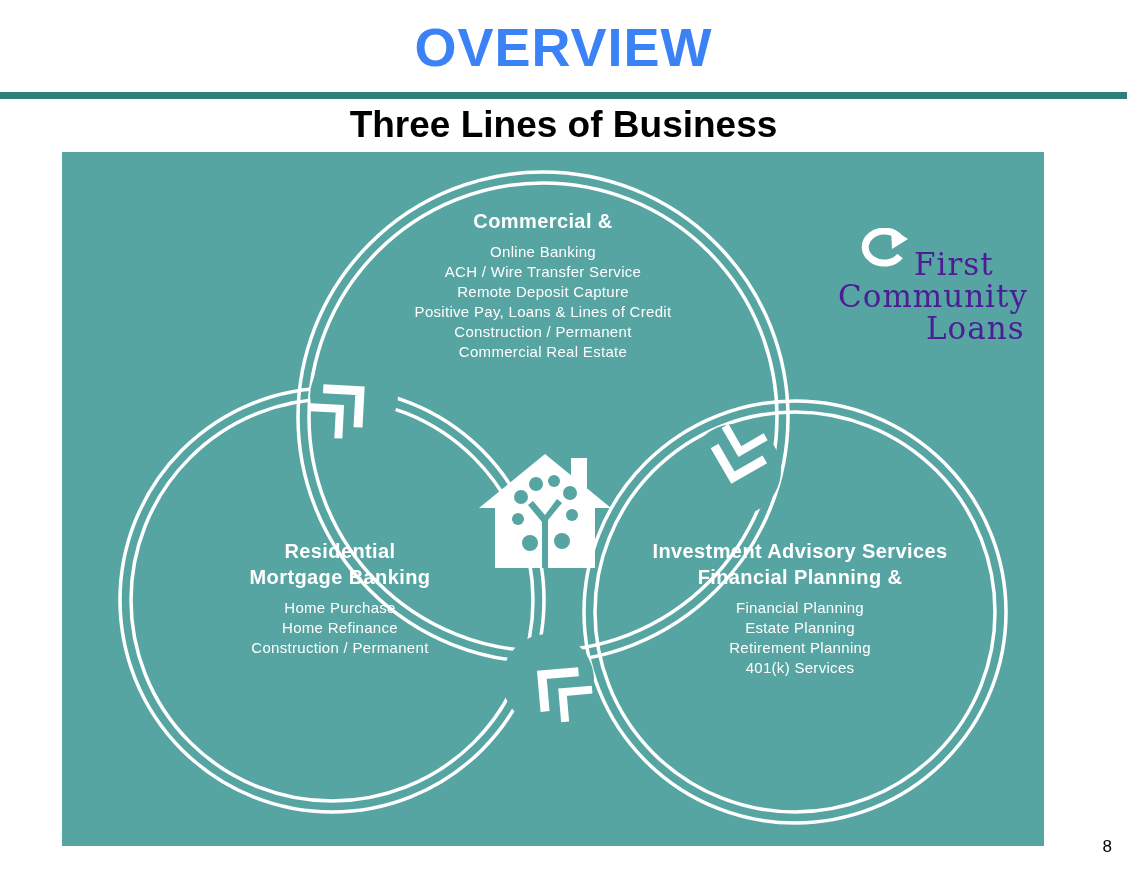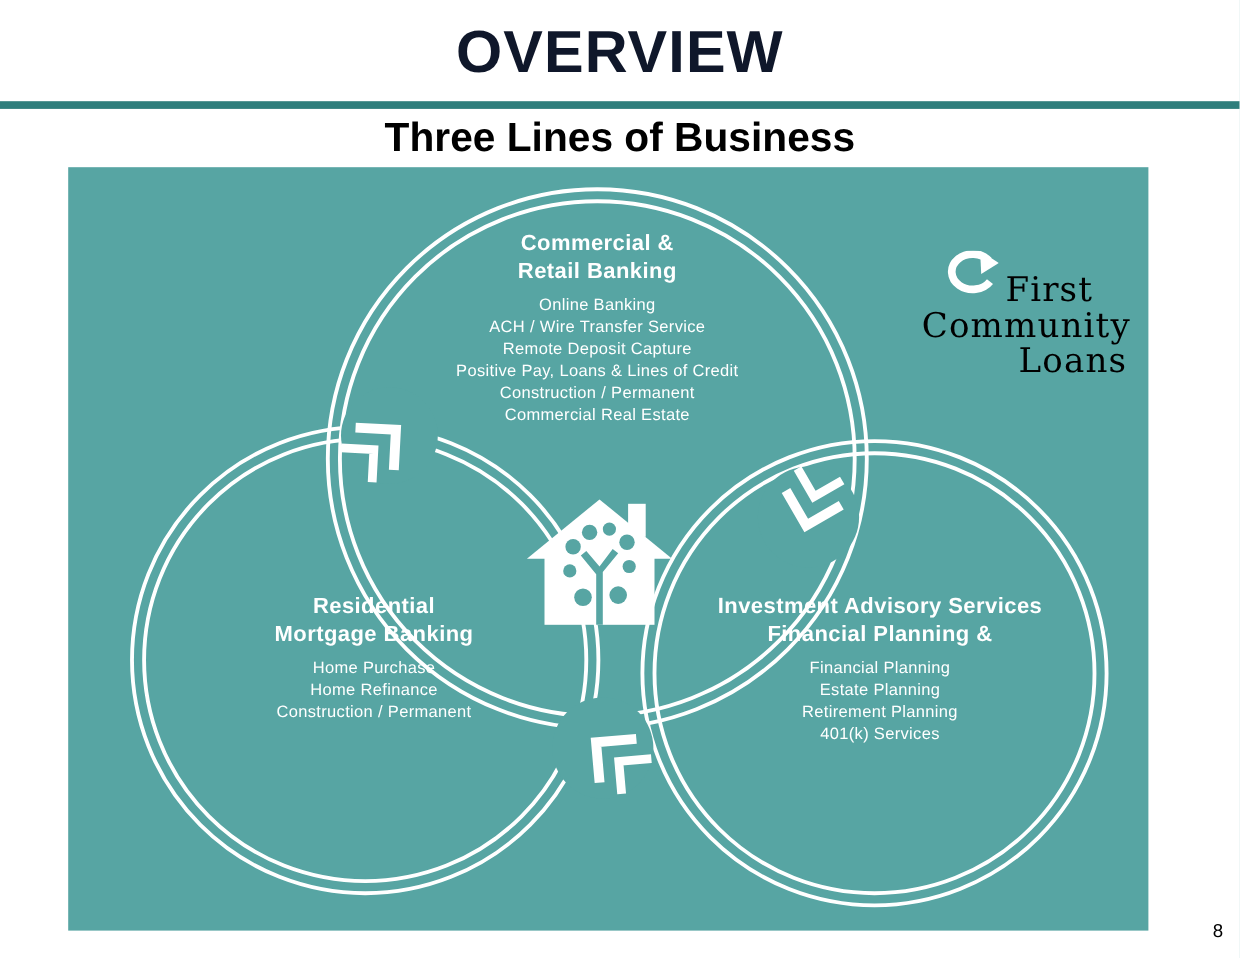--- a/index.html
+++ b/index.html
@@ -4,21 +4,21 @@
 <style>
   * { margin:0; padding:0; box-sizing:border-box; }
   html,body {
     width:1127px; height:871px; background:#ffffff;
     font-family:"Liberation Sans", sans-serif;
     position:relative; overflow:hidden;
   }
   .slide-title {
     position:absolute; top:16px; left:0; width:100%;
     text-align:center; font-size:54px; font-weight:900;
-    letter-spacing:1px; color:#0f172a;
+    letter-spacing:1px; color:#3b82f6;
   }
   .title-rule {
     position:absolute; top:92px; left:0; width:1127px; height:7px;
     background:var(--rule-teal,#2f7e7c);
   }
   .slide-subtitle {
     position:absolute; top:104px; left:0; width:100%;
     text-align:center; font-size:37px; font-weight:800; color:#000;
   }
   .panel {
@@ -34,21 +34,21 @@
 
   .biz { position:absolute; text-align:center; color:#fff; }
   .biz-heading { font-size:20px; font-weight:700; line-height:26px; letter-spacing:.4px; }
   .biz-services { margin-top:8px; font-size:15px; line-height:20px; letter-spacing:.3px; font-weight:400; }
   .biz.commercial  { left:243px; top:56px;  width:476px; }
   .biz.residential { left:78px;  top:386px; width:400px; }
   .biz.financial   { left:508px; top:386px; width:460px; }
 
   .logo {
     position:absolute; left:776px; top:76px; width:220px; height:118px;
-    color:#000000; font-family:"DejaVu Serif","Liberation Serif",serif;
+    color:#4c1d95; font-family:"DejaVu Serif","Liberation Serif",serif;
   }
   .logo span { position:absolute; font-size:31px; letter-spacing:1px; white-space:nowrap; }
   .logo .w1 { left:76px; top:18px; }
   .logo .w2 { left:0;    top:50px; }
   .logo .w3 { left:88px; top:82px; }
   .logo .swirl { position:absolute; left:14px; top:0; }
 
   .page-number {
     position:absolute; right:15px; bottom:14px;
     font-size:17px; color:#000;
@@ -109,21 +109,20 @@
         <circle cx="27" cy="3" r="6"></circle>
         <circle cx="-15" cy="31" r="8"></circle>
         <circle cx="17" cy="29" r="8"></circle>
       </g>
     </g>
   </svg>
 
   <div class="biz commercial">
     <div class="biz-heading">
       <div>Commercial &amp;</div>
-      <div>Retail Banking</div>
     </div>
     <div class="biz-services">
         <div>Online Banking</div>
         <div>ACH / Wire Transfer Service</div>
         <div>Remote Deposit Capture</div>
         <div>Positive Pay, Loans &amp; Lines of Credit</div>
         <div>Construction / Permanent</div>
         <div>Commercial Real Estate</div>
       </div>
   </div>

